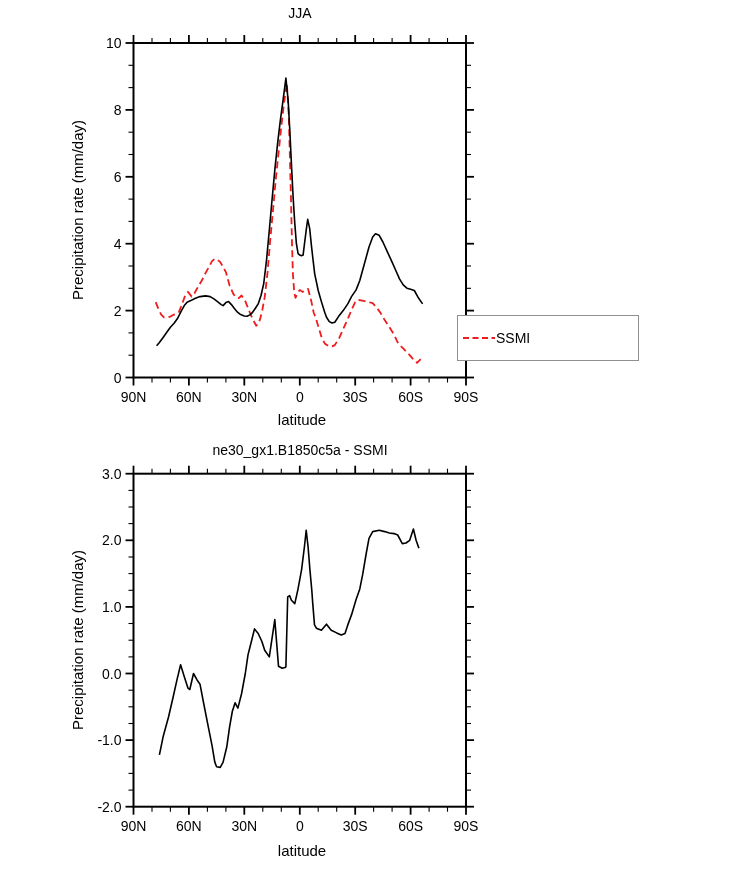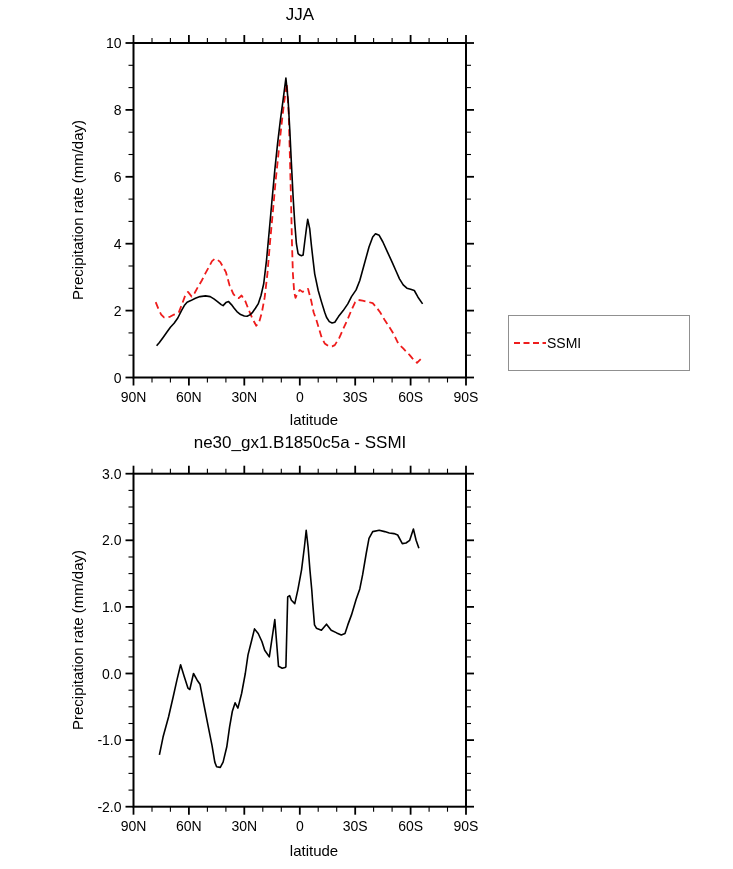--- a/index.html
+++ b/index.html
@@ -16,42 +16,42 @@
   svg text {
     font-family: "Liberation Sans", sans-serif;
     font-size: 14px;
     fill: #000;
   }
   .chart-title {
     position: absolute;
     left: 133px;
     width: 334px;
     text-align: center;
-    font-size: 17px;
+    font-size: 14px;
     white-space: nowrap;
   }
   .axis-label {
     position: absolute;
     font-size: 15px;
     text-align: center;
     white-space: nowrap;
   }
-  .xlab { left: 147px; width: 334px; }
+  .xlab { left: 135px; width: 334px; }
   .ylab {
     left: -42px;
     width: 240px;
     height: 18px;
     transform: rotate(-90deg);
   }
   .legend {
     position: absolute;
-    left: 508px;
+    left: 457px;
     top: 315px;
     width: 182px;
-    height: 56px;
+    height: 46px;
     border: 1px solid #909090;
     background: #ffffff;
     box-sizing: border-box;
     display: flex;
     flex-direction: column;
     justify-content: space-around;
   }
   .legend-row {
     display: flex;
     align-items: center;
@@ -261,21 +261,21 @@
         </g>
       </g>
     </svg>
 
   <div class="chart-title" style="top:5px;">JJA</div>
 
   <div class="axis-label ylab" style="top:201px;">Precipitation rate (mm/day)</div>
 
   <div class="axis-label xlab" style="top:411px;">latitude</div>
 
-  <div class="chart-title" style="top:433px;">ne30_gx1.B1850c5a - SSMI</div>
+  <div class="chart-title" style="top:442px;">ne30_gx1.B1850c5a - SSMI</div>
 
   <div class="axis-label ylab" style="top:631px;">Precipitation rate (mm/day)</div>
 
   <div class="axis-label xlab" style="top:842px;">latitude</div>
 
   <div class="legend">
     <div class="legend-row">
       <svg width="34" height="6">
         <line id="legend-line-0" x1="1" y1="3" x2="33" y2="3" stroke-width="2" stroke-dasharray="6 3.5" stroke="#ee1c1c"></line>
       </svg>

